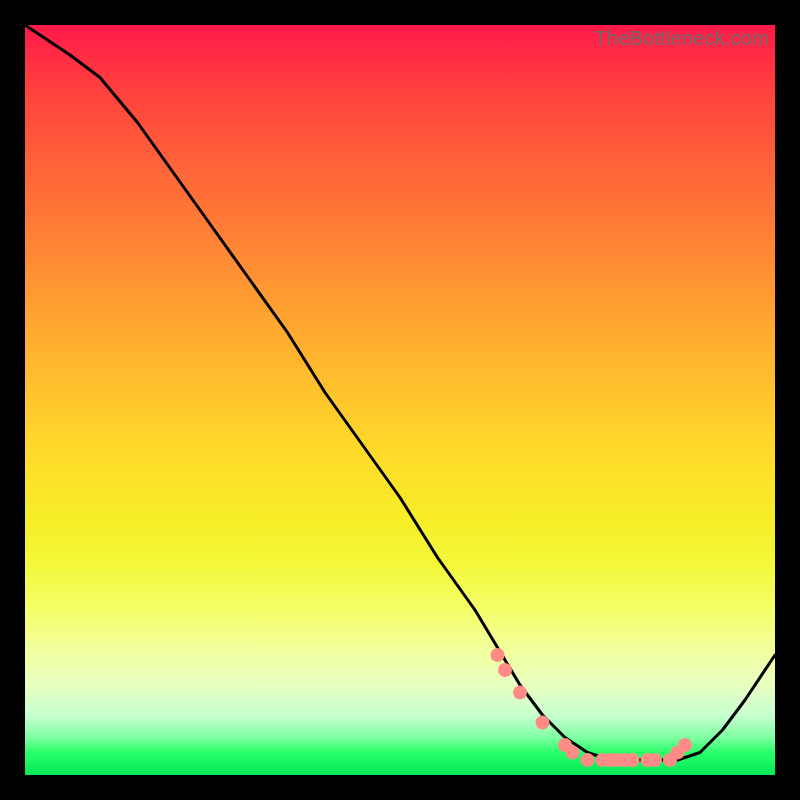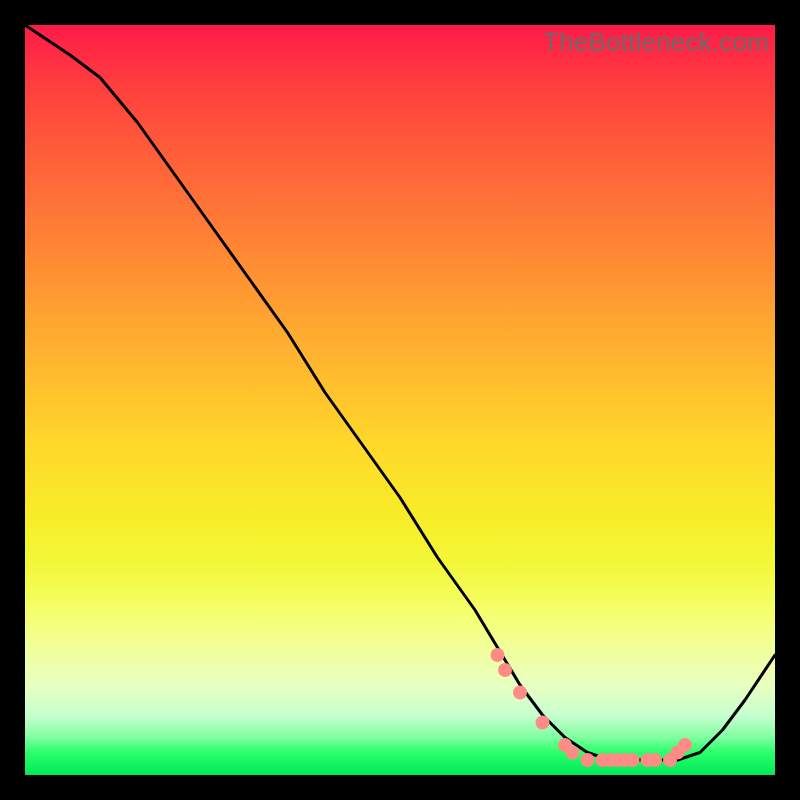--- a/index.html
+++ b/index.html
@@ -42,21 +42,21 @@
       #7effa0 95%,
       #2aff6a 97%,
       #00e858 100%
     );
   }
   .watermark {
     position: absolute;
     top: 2px;
     right: 6px;
     color: #6a6a6a;
-    font-size: 26px;
+    font-size: 20px;
     letter-spacing: 0.2px;
     user-select: none;
   }
   svg.curve {
     position: absolute;
     left: 0;
     top: 0;
     width: 750px;
     height: 750px;
     overflow: visible;

